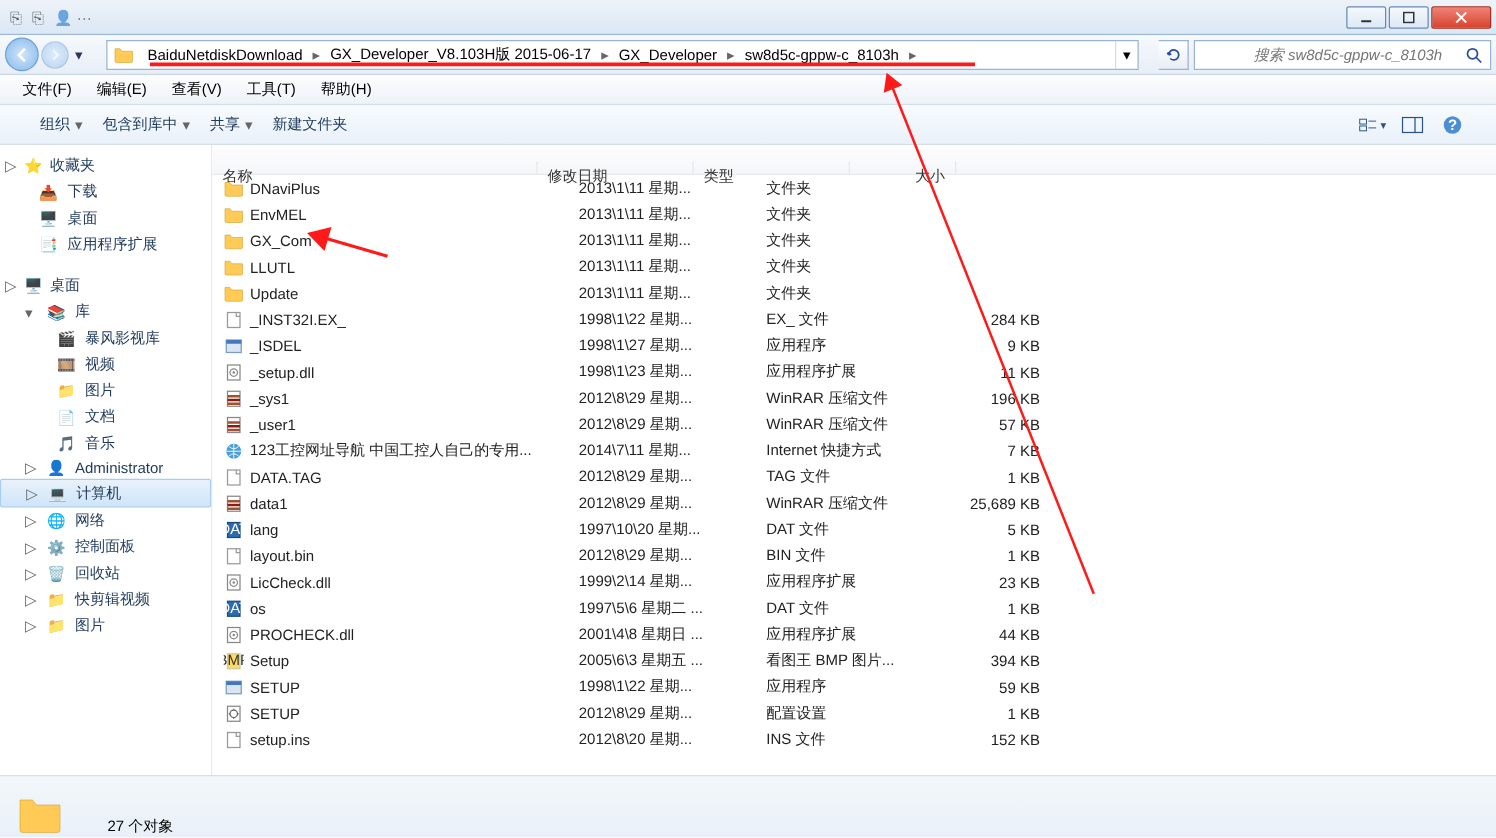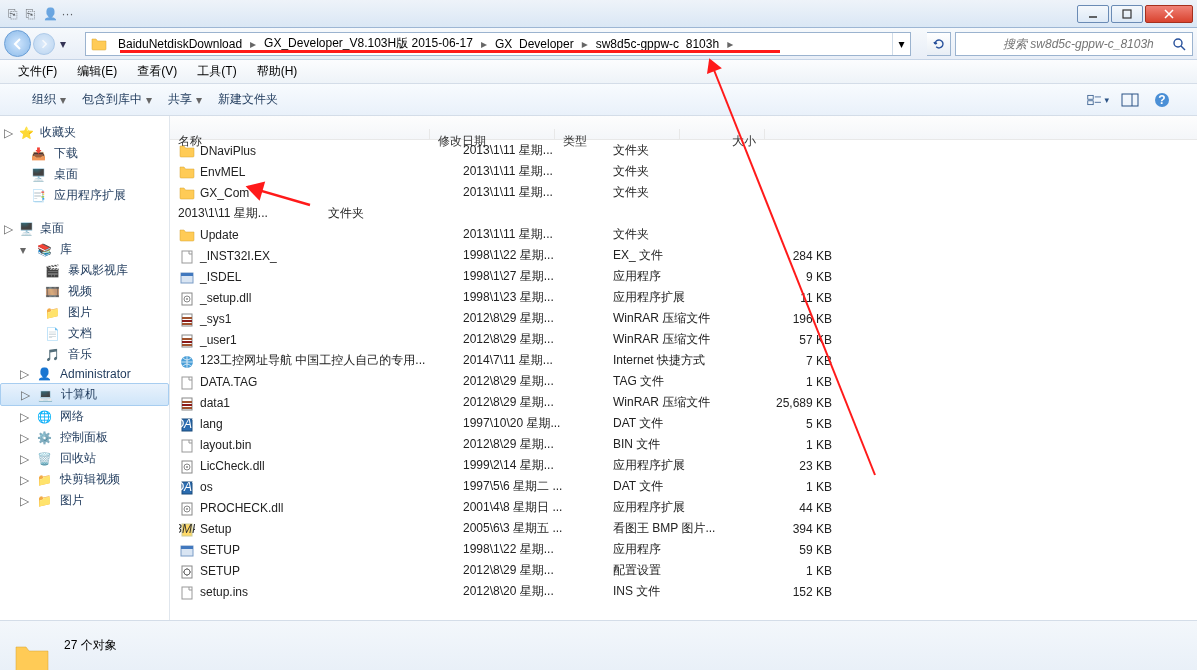--- a/index.html
+++ b/index.html
@@ -53,24 +53,24 @@
   .filearea{flex:1;background:#fff;overflow:hidden;}
   .fhdr{display:flex;height:24px;border-bottom:1px solid #e8e8e8;background:linear-gradient(#fdfdfd,#f4f6f9);}
   .fhdr>div{padding:4px 8px;border-right:1px solid #e8e8e8;color:#333;margin-top:13px;}
   .col-name{width:260px;}
   .col-date{width:125px;}
   .col-type{width:125px;}
   .col-size{width:85px;text-align:right;}
   .frow{display:flex;height:21px;align-items:center;gap:25px;}
   .fcell{padding:1px 8px;white-space:nowrap;overflow:hidden;color:#222;}
   .fname{width:260px;display:flex;align-items:center;gap:4px;}
-  .fi{width:18px;height:18px;display:flex;align-items:flex-end;justify-content:center;flex-shrink:0;font-style:italic;}
-  
-  
-  .status{position:absolute;bottom:0;left:0;right:0;height:50px;background:linear-gradient(#f3f7fb,#e9f0f8);border-top:1px solid #d4dde8;display:flex;align-items:flex-start;padding:16px 12px;}
+  .fi{width:18px;height:18px;display:flex;align-items:center;justify-content:center;flex-shrink:0;}
+  
+  
+  .status{position:absolute;bottom:0;left:0;right:0;height:50px;background:linear-gradient(#f3f7fb,#e9f0f8);border-top:1px solid #d4dde8;display:flex;align-items:flex-end;padding:0 12px;gap:22px;}
   .status .bigfolder{width:40px;height:40px;margin-right:12px;}
   
   
   .folder-icon{fill:#ffcb56;stroke:#d4a330;stroke-width:.5;}
   
   .sep{color:#666;}
 </style>
 </head>
 <body>
 
@@ -335,20 +335,28 @@
                 <path class="folder-icon" d="M2 4 h4 l1.5 2 H16 v8 a1 1 0 0 1 -1 1 H3 a1 1 0 0 1 -1 -1 z"></path>
               </svg>
             </span>
             <span>GX_Com</span>
           </div>
           <div class="fcell col-date">2013\1\11 星期...</div>
           <div class="fcell col-type">文件夹</div>
           <div class="fcell col-size"></div>
         </div>
         <div class="frow">
+          <div class="fcell fname">
+            <span class="fi">
+              <svg width="18" height="18" viewBox="0 0 18 18">
+                <path class="folder-icon" d="M2 4 h4 l1.5 2 H16 v8 a1 1 0 0 1 -1 1 H3 a1 1 0 0 1 -1 -1 z"></path>
+              </svg>
+            </span>
+            <span>LLUTL</span>
+          </div>
           <div class="fcell col-date">2013\1\11 星期...</div>
           <div class="fcell col-type">文件夹</div>
           <div class="fcell col-size"></div>
         </div>
         <div class="frow">
           <div class="fcell fname">
             <span class="fi">
               <svg width="18" height="18" viewBox="0 0 18 18">
                 <path class="folder-icon" d="M2 4 h4 l1.5 2 H16 v8 a1 1 0 0 1 -1 1 H3 a1 1 0 0 1 -1 -1 z"></path>
               </svg>

